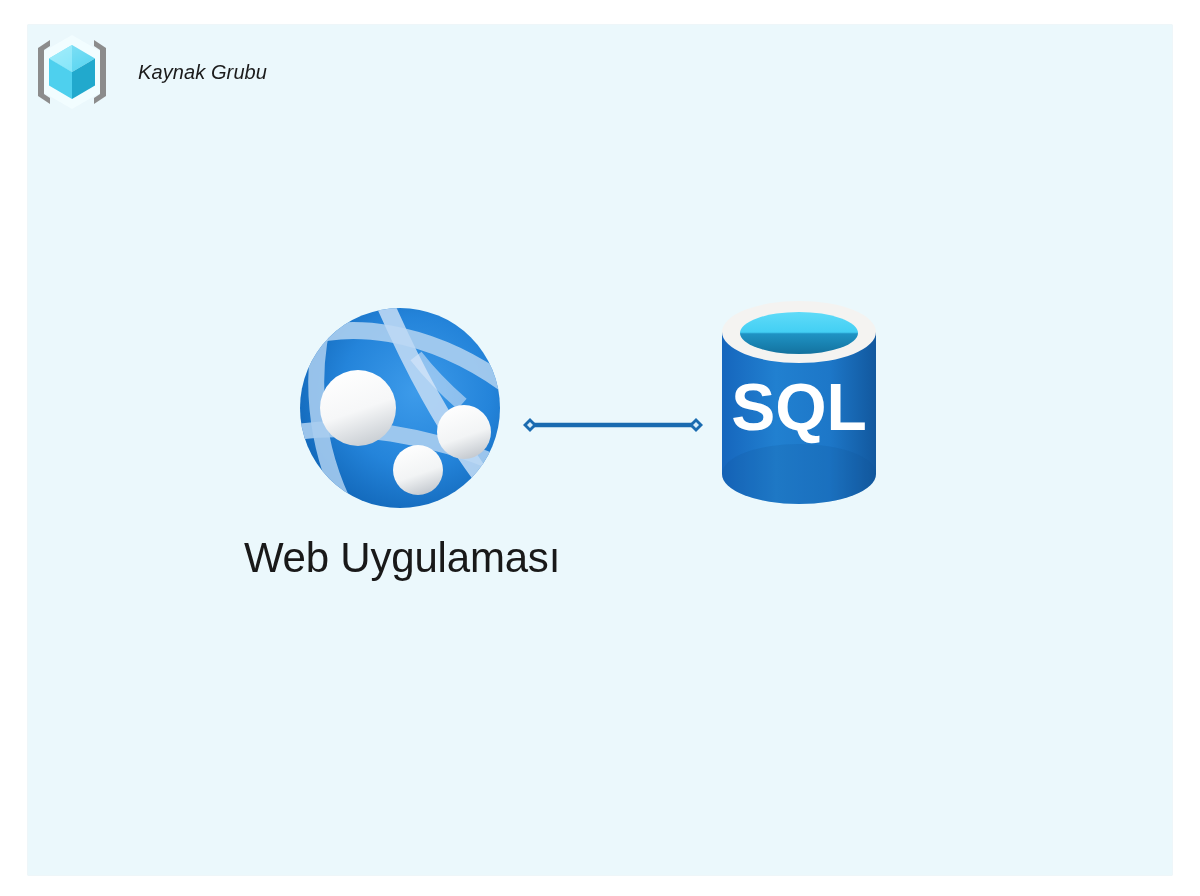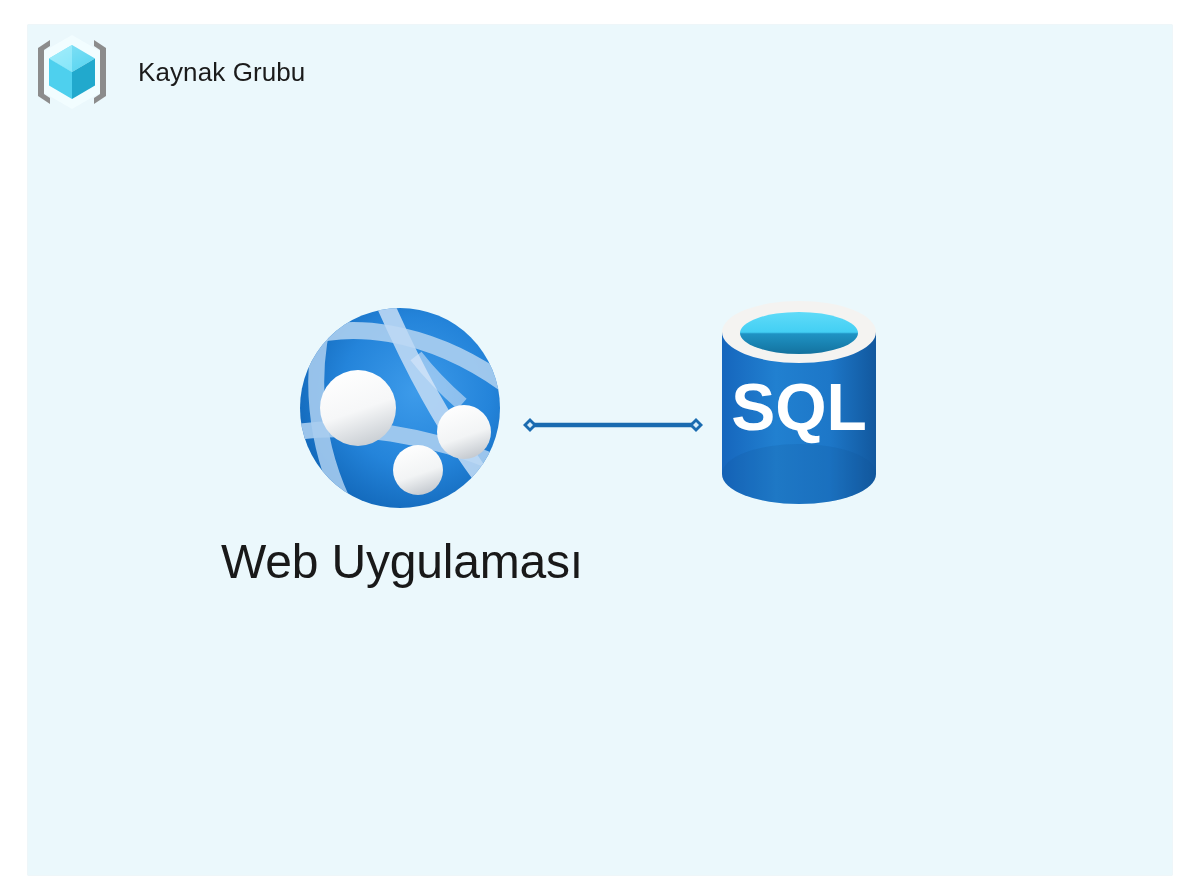--- a/index.html
+++ b/index.html
@@ -34,38 +34,39 @@
     align-items: center;
     gap: 22px;
   }
   #rg-logo {
     width: 88px;
     height: 88px;
     position: relative;
     flex: 0 0 auto;
   }
   #rg-title {
-    font-size: 26px;
+    font-size: 20px;
     font-weight: 500;
     letter-spacing: 0.1px;
     color: #1b1b1b;
     white-space: nowrap;
     font-family: "Liberation Sans", sans-serif;
+    font-style: italic;
   }
 
   
   .node {
     position: absolute;
     display: flex;
     flex-direction: column;
     align-items: center;
   }
   .node-label {
     margin-top: 22px;
-    font-size: 48px;
+    font-size: 42px;
     font-weight: 400;
     color: #191919;
     white-space: nowrap;
     letter-spacing: -0.2px;
     font-family: "Liberation Sans", sans-serif;
   }
 
   #node-webapp {
     left: 237px;
     top: 304px;

